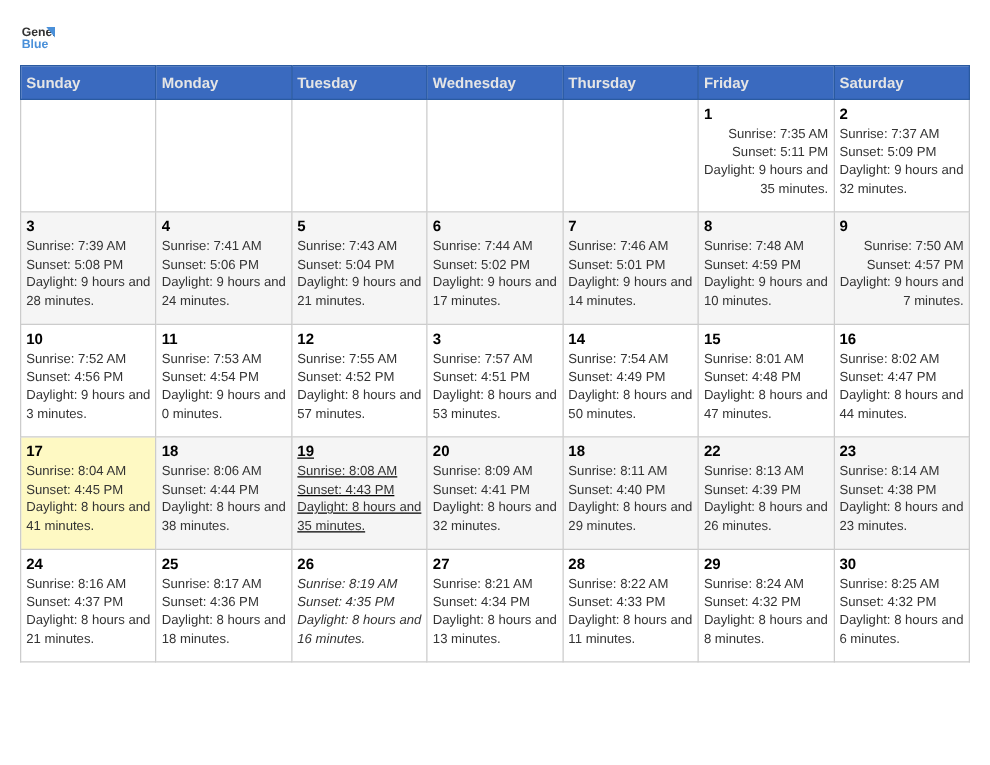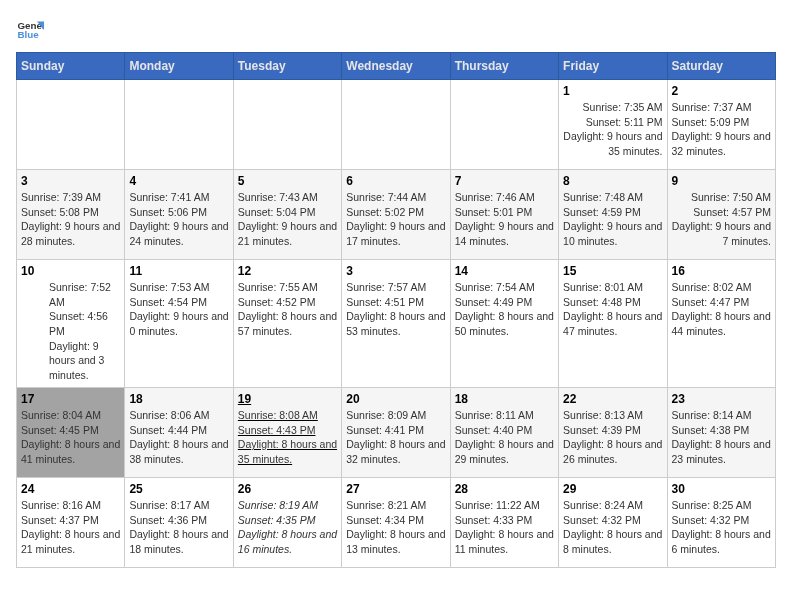--- a/index.html
+++ b/index.html
@@ -168,21 +168,21 @@
         <td style="background: rgb(245, 245, 245);">
           <span class="day-number">9</span>
           <div class="day-info" style="white-space: pre-line; text-align: right;">Sunrise: 7:50 AM
 Sunset: 4:57 PM
 Daylight: 9 hours and 7 minutes.</div>
         </td>
       </tr>
       <tr class="week-row">
         <td>
           <span class="day-number">10</span>
-          <div class="day-info" style="white-space: pre-line; margin-left: 28px;">Sunrise: 7:52 AM
+          <div class="day-info" style="white-space: pre-line;">Sunrise: 7:52 AM
 Sunset: 4:56 PM
 Daylight: 9 hours and 3 minutes.</div>
         </td>
         <td>
           <span class="day-number">11</span>
           <div class="day-info" style="white-space: pre-line;">Sunrise: 7:53 AM
 Sunset: 4:54 PM
 Daylight: 9 hours and 0 minutes.</div>
         </td>
         <td>
@@ -210,21 +210,21 @@
 Daylight: 8 hours and 47 minutes.</div>
         </td>
         <td>
           <span class="day-number">16</span>
           <div class="day-info" style="white-space: pre-line;">Sunrise: 8:02 AM
 Sunset: 4:47 PM
 Daylight: 8 hours and 44 minutes.</div>
         </td>
       </tr>
       <tr class="week-row">
-        <td style="background: #a3a3a3;">
+        <td style="background: #fef9c3;">
           <span class="day-number">17</span>
           <div class="day-info" style="white-space: pre-line;">Sunrise: 8:04 AM
 Sunset: 4:45 PM
 Daylight: 8 hours and 41 minutes.</div>
         </td>
         <td style="background: rgb(245, 245, 245);">
           <span class="day-number">18</span>
           <div class="day-info" style="white-space: pre-line;">Sunrise: 8:06 AM
 Sunset: 4:44 PM
 Daylight: 8 hours and 38 minutes.</div>
@@ -280,21 +280,21 @@
 Daylight: 8 hours and 16 minutes.</div>
         </td>
         <td>
           <span class="day-number">27</span>
           <div class="day-info" style="white-space: pre-line;">Sunrise: 8:21 AM
 Sunset: 4:34 PM
 Daylight: 8 hours and 13 minutes.</div>
         </td>
         <td>
           <span class="day-number">28</span>
-          <div class="day-info" style="white-space: pre-line;">Sunrise: 11:22 AM
+          <div class="day-info" style="white-space: pre-line;">Sunrise: 8:22 AM
 Sunset: 4:33 PM
 Daylight: 8 hours and 11 minutes.</div>
         </td>
         <td>
           <span class="day-number">29</span>
           <div class="day-info" style="white-space: pre-line;">Sunrise: 8:24 AM
 Sunset: 4:32 PM
 Daylight: 8 hours and 8 minutes.</div>
         </td>
         <td>

